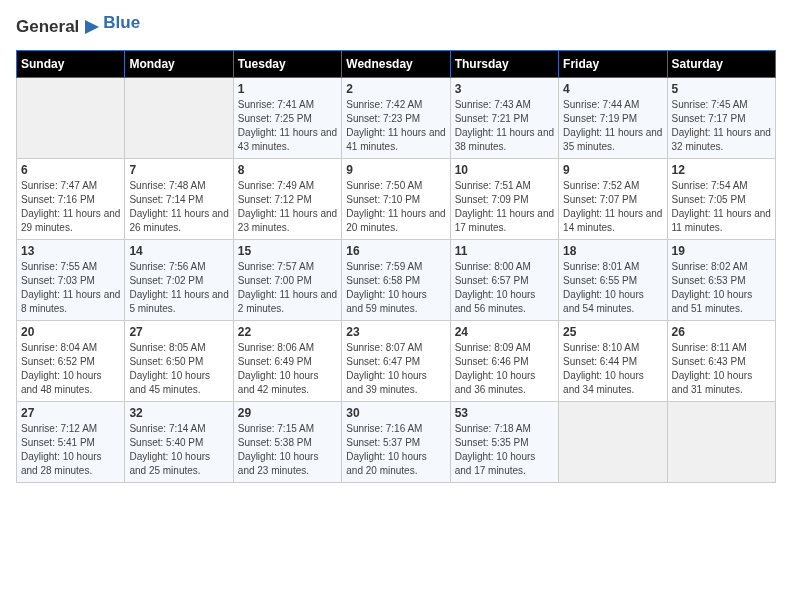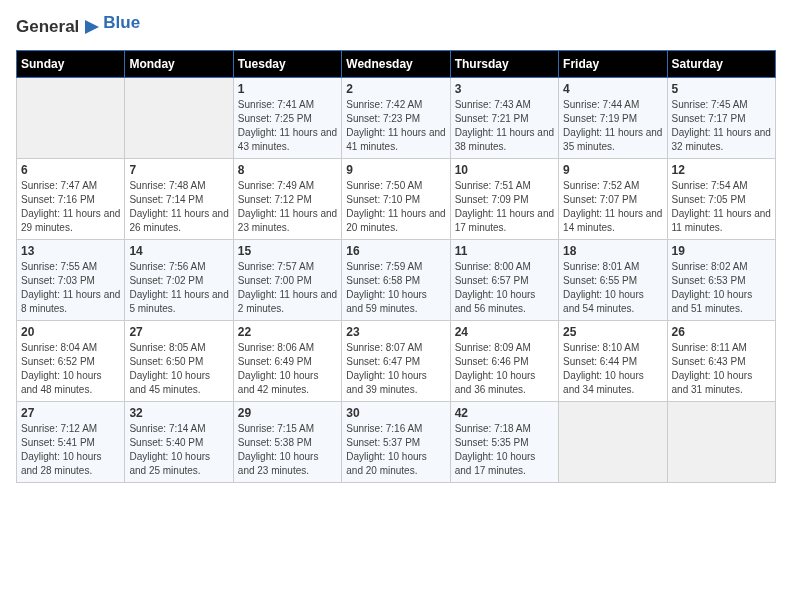--- a/index.html
+++ b/index.html
@@ -235,20 +235,20 @@
         </td>
         <td>
           <span class="day-number">29</span>
           <div class="day-info">Sunrise: 7:15 AM<br>Sunset: 5:38 PM<br>Daylight: 10 hours and 23 minutes.</div>
         </td>
         <td>
           <span class="day-number">30</span>
           <div class="day-info">Sunrise: 7:16 AM<br>Sunset: 5:37 PM<br>Daylight: 10 hours and 20 minutes.</div>
         </td>
         <td>
-          <span class="day-number">42</span>
+          <span class="day-number">53</span>
           <div class="day-info">Sunrise: 7:18 AM<br>Sunset: 5:35 PM<br>Daylight: 10 hours and 17 minutes.</div>
         </td>
         <td class="empty-cell"></td>
         <td class="empty-cell"></td>
       </tr>
     </tbody>
 </table>
 
 </body></html>

